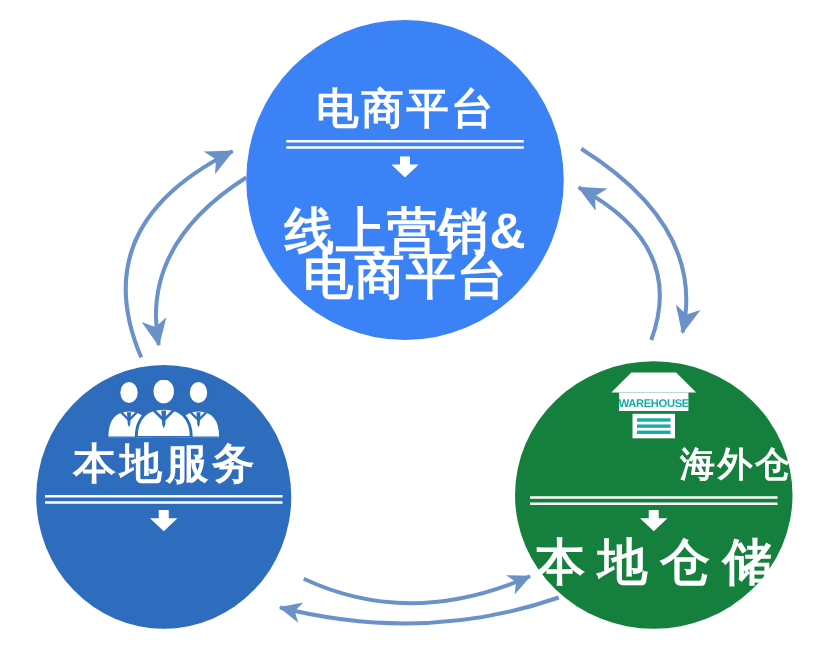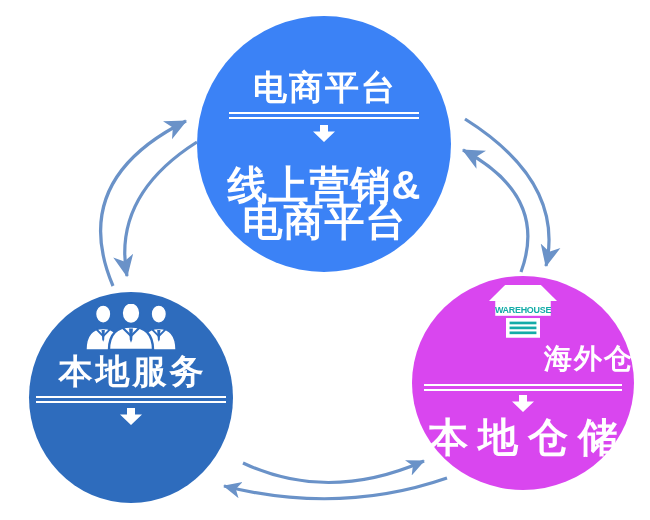--- a/index.html
+++ b/index.html
@@ -3,21 +3,21 @@
 <meta charset="utf-8">
 <style>
   html,body{margin:0;padding:0;background:#fff;}
   .canvas{
     position:relative;width:650px;height:520px;background:#ffffff;overflow:hidden;
     font-family:"Liberation Sans","DejaVu Sans",sans-serif;font-weight:bold;color:#ffffff;
   }
   .node{position:absolute;border-radius:50%;text-align:center;z-index:1;}
   .node-ecom{left:197px;top:16px;width:254px;height:256px;background:#3b82f6;}
   .node-partner{left:29px;top:292px;width:204px;height:211px;background:#2e6cbd;}
-  .node-oversea{left:412px;top:276px;width:222px;height:214px;background:#d946ef;}
+  .node-oversea{left:412px;top:289px;width:222px;height:214px;background:#15803d;}
 
   .title,.detail{white-space:nowrap;}
   .divider{border-top:2px solid #fff;border-bottom:2px solid #fff;height:3px;margin:0 auto;}
   .darrow,.nicon{display:block;margin:0 auto;}
 
   .node-ecom .title{margin-top:52px;font-size:34px;line-height:38px;letter-spacing:2px;text-indent:2px;}
   .node-ecom .divider{width:190px;margin-top:6px;}
   .node-ecom .darrow{margin-top:6px;}
   .node-ecom .detail{margin-top:25px;font-size:40px;line-height:36px;letter-spacing:1px;text-indent:1px;}
 

